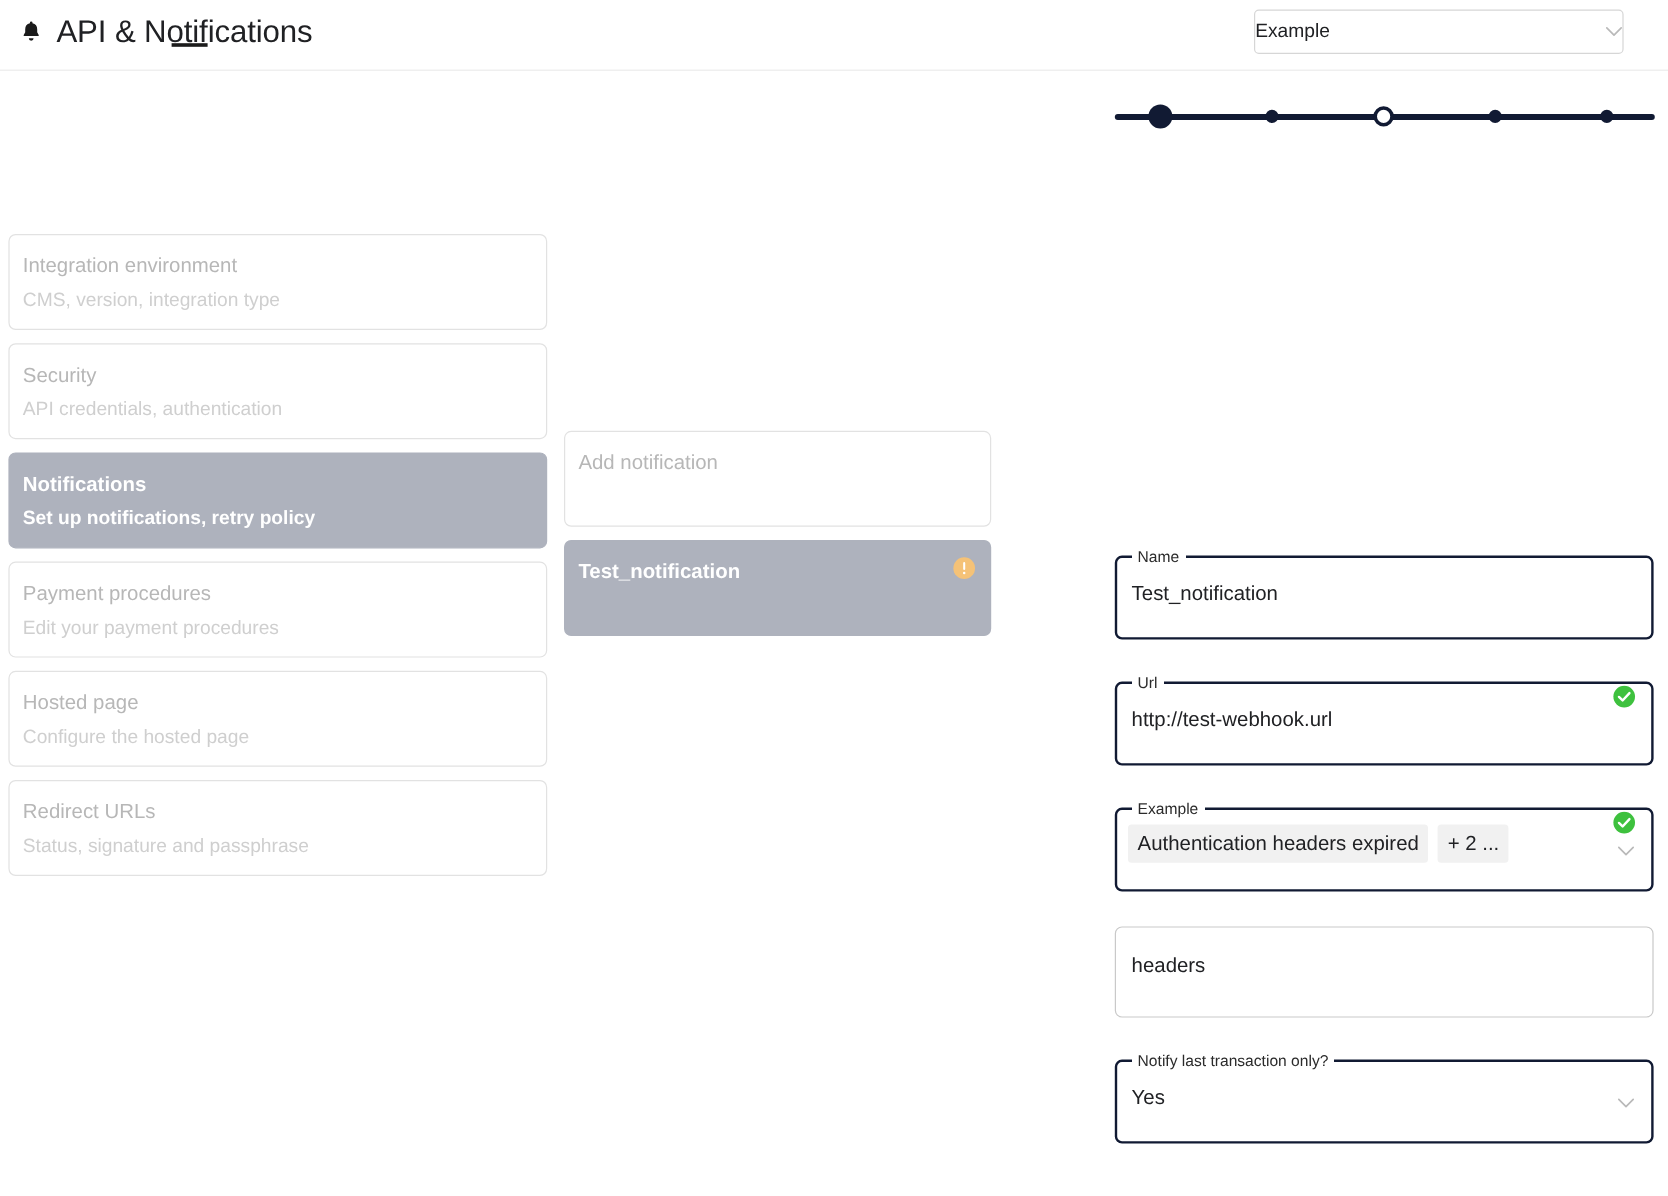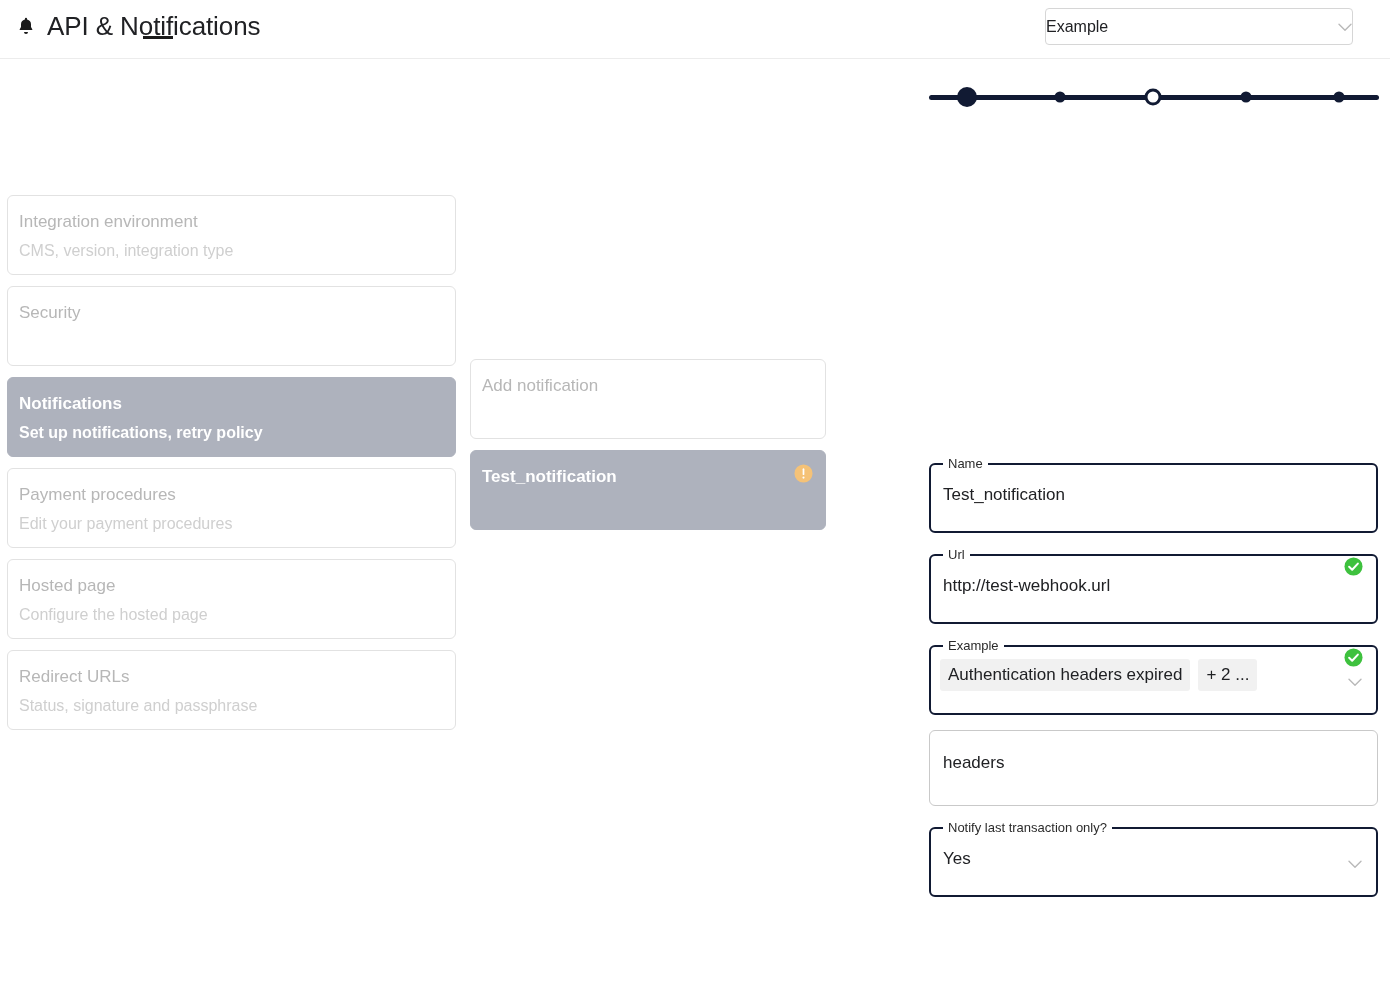--- a/index.html
+++ b/index.html
@@ -168,21 +168,21 @@
     right: 12px;
     top: 13px;
     width: 19px;
     height: 19px;
   }
 
   
   .field {
     position: relative;
     height: 76px;
-    margin-bottom: 15px;
+    margin-bottom: 29px;
     padding-left: 28px;
   }
   .field fieldset {
     position: absolute;
     inset: 0;
     border: 2px solid #111a33;
     border-radius: 6px;
     padding: 0 9px;
     margin: 0;
     min-width: 0;
@@ -273,20 +273,21 @@
 
   <div class="col-left">
 
     <div class="section-card">
       <div class="sc-title">Integration environment</div>
       <div class="sc-sub">CMS, version, integration type</div>
     </div>
 
     <div class="section-card">
       <div class="sc-title">Security</div>
+      <div class="sc-sub">API credentials, authentication</div>
     </div>
 
     <div class="section-card active">
       <div class="sc-title">Notifications</div>
       <div class="sc-sub">Set up notifications, retry policy</div>
     </div>
 
     <div class="section-card">
       <div class="sc-title">Payment procedures</div>
       <div class="sc-sub">Edit your payment procedures</div>

